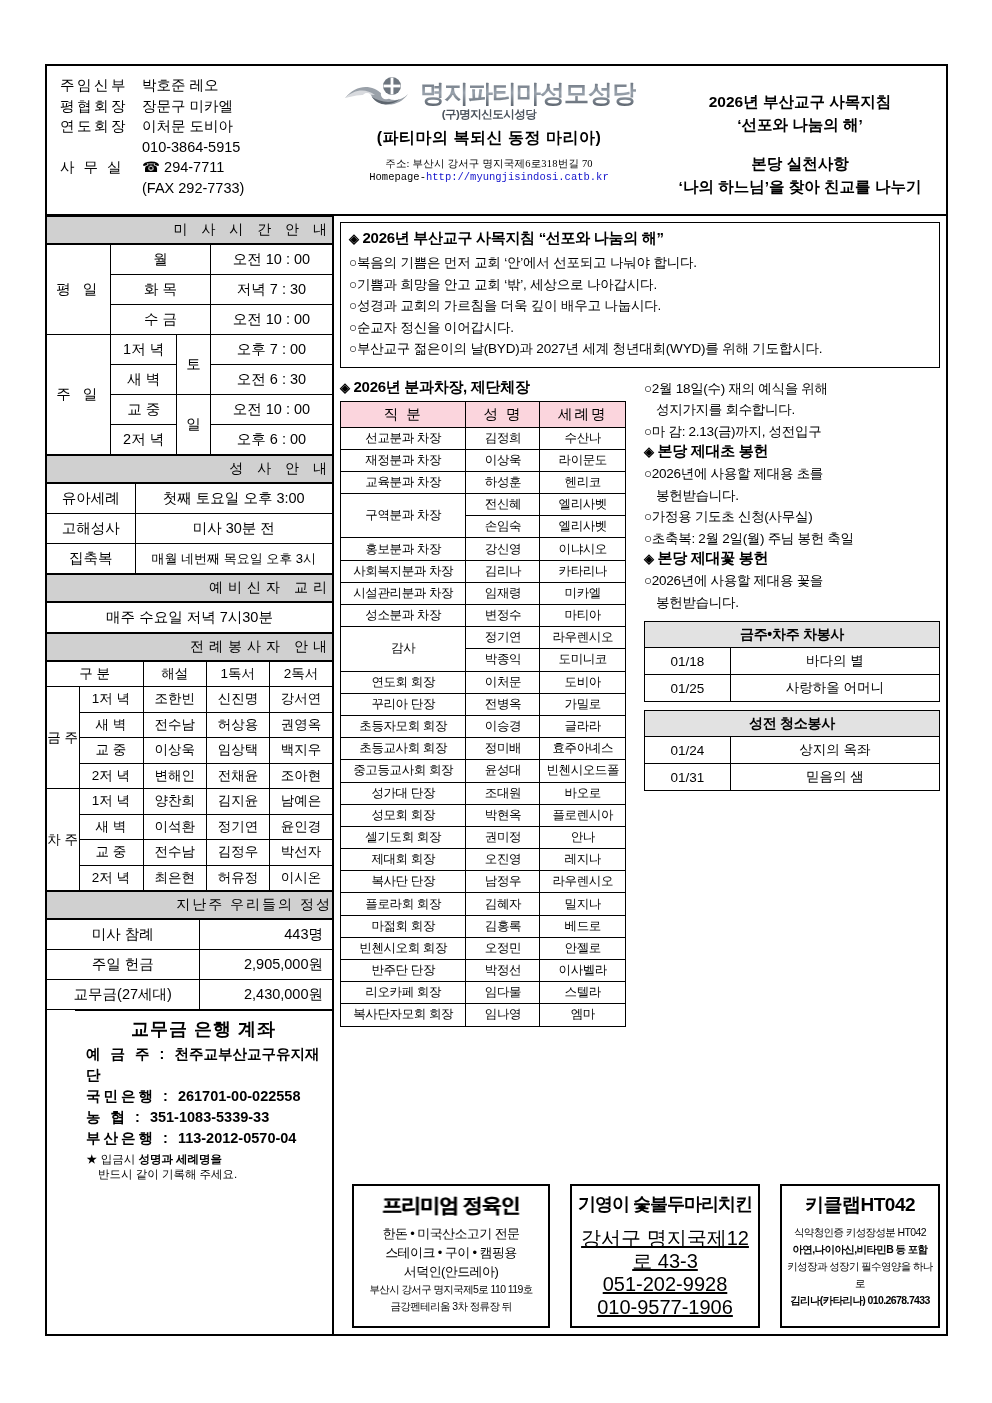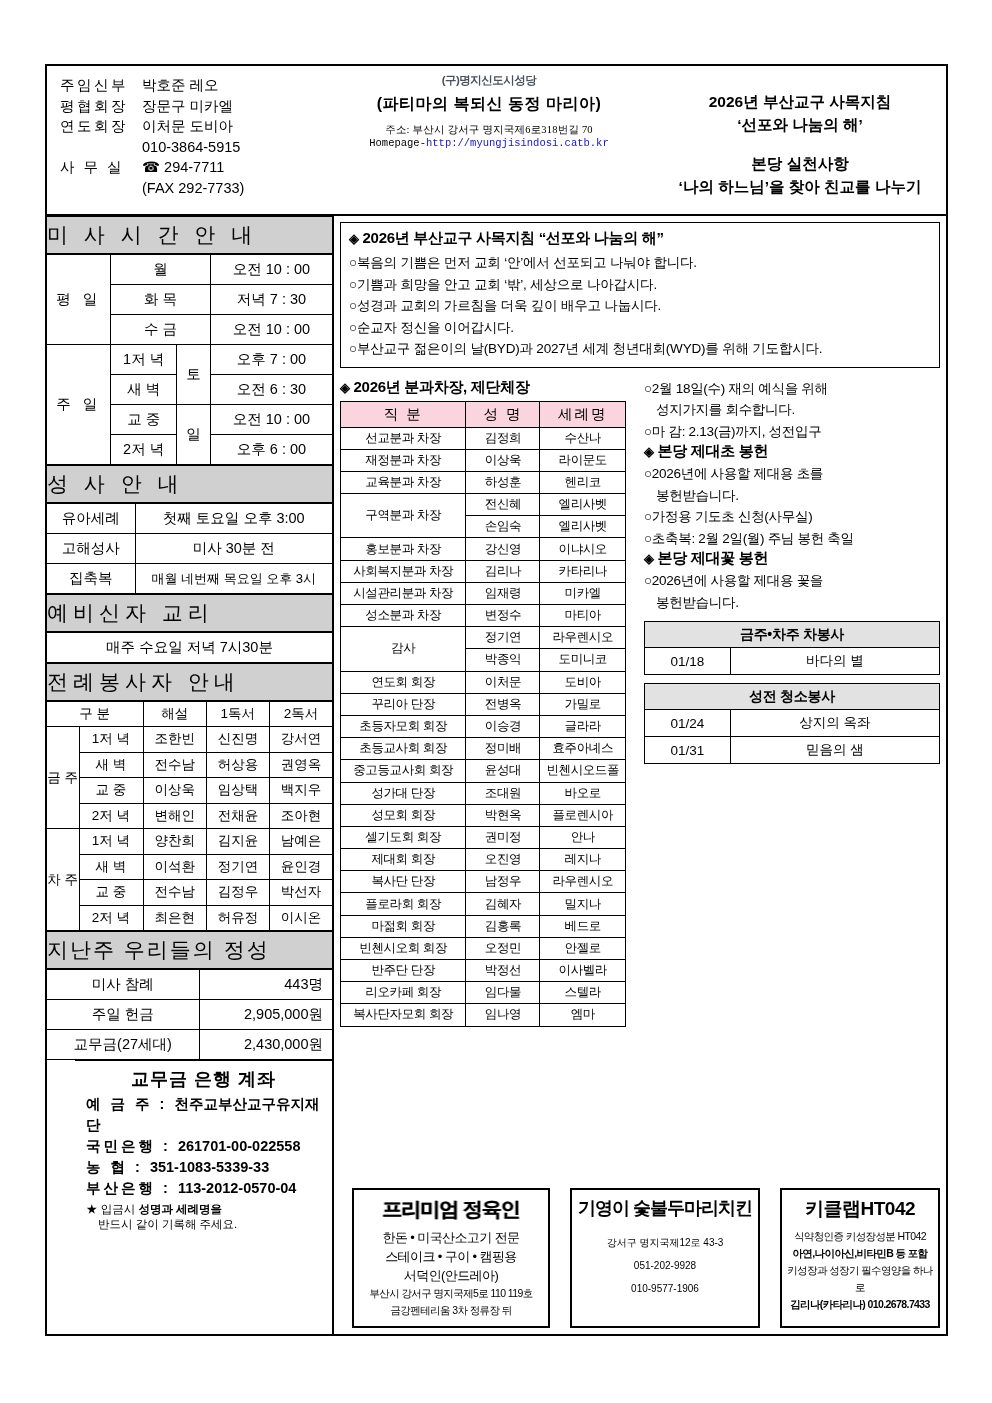--- a/index.html
+++ b/index.html
@@ -47,21 +47,21 @@
 
   
   .body { display:flex; position:absolute; left:0; top:148px; right:0; bottom:0; }
   .col-left { width:287px; border-top:2px solid #000; border-right:2px solid #000; }
   .col-rest { flex:1; border-top:2px solid #000; padding:6px 6px 0 6px; display:flex; flex-direction:column; }
 
   
   table { border-collapse:collapse; width:100%; }
   td, th { border:1px solid #000; text-align:center; font-weight:normal; }
 
-  .band { background:#d0d0d0; font-size:21px; letter-spacing:5px; text-align:left;
+  .band { background:#d0d0d0; font-size:14px; letter-spacing:5px; text-align:right;
           border:1px solid #000; border-left:0; border-right:0; padding:4px 0; font-weight:normal;}
   .band.tight { letter-spacing:2px; }
 
   .t-mass td { font-size:14.5px; height:30px; }
   .t-mass .lab { letter-spacing:4px; }
   .t-sac td { font-size:14.5px; height:30px; }
   .t-sac .small { font-size:13px; }
   .t-cat td { font-size:14.5px; height:30px; }
   .t-vol td { font-size:13.5px; height:25.5px; }
   .t-vol th { font-size:13.5px; height:25px; background:#fff;}
@@ -109,21 +109,21 @@
   .ad1 { width:198px; }
   .ad2 { width:190px; }
   .ad3 { flex:1; }
   .ad .t1 { font-size:20px; font-weight:bold; letter-spacing:-1px; margin-bottom:5px;}
   .ad .t1.outline { text-shadow: 1px 0 0 #9a9a9a, -1px 0 0 #9a9a9a; }
   .ad .l { font-size:13px; line-height:19px; letter-spacing:-0.6px;}
   .ad .sm { font-size:10.5px; line-height:17px; letter-spacing:-0.6px;}
   .ad .b { font-weight:bold; }
   .ad .t2 { font-size:18px; font-weight:bold; letter-spacing:-1px; margin-bottom:11px;}
   .ad .t3 { font-size:19px; font-weight:bold; letter-spacing:-0.5px; margin-bottom:6px;}
-  .ad .ph { font-size:10px; line-height:23px; letter-spacing:0px; }
+  .ad .ph { font-size:20px; line-height:23px; letter-spacing:0px;text-decoration:underline; }
 </style>
 </head>
 <body>
 
 <div class="page">
   <div class="outer">
 
     <div class="header">
 
       <div class="hdr-left">
@@ -141,20 +141,35 @@
         </div>
         <div class="row indent">010-3864-5915</div>
         <div class="row">
           <span class="lbl">사 무 실</span>
           <span class="val">☎ 294-7711</span>
         </div>
         <div class="row indent">(FAX 292-7733)</div>
       </div>
 
       <div class="hdr-mid">
+        <div class="logo-line">
+          <span class="logo-mark">
+            <svg width="72" height="34" viewBox="0 0 72 34">
+              <path d="M3 22 C14 8, 30 8, 40 18 C48 26, 58 26, 66 18 C58 30, 42 32, 32 23 C22 14, 11 15, 3 22 Z" fill="#9aa1a9"></path>
+              <path d="M3 22 C12 13, 24 12, 33 19 C24 18, 13 19, 3 22 Z" fill="#d8dade"></path>
+              <path d="M30 21 C38 26, 48 28, 58 23 C48 31, 36 30, 30 21 Z" fill="#5d656e"></path>
+              <circle cx="25" cy="22" r="5" fill="#fff"></circle>
+              <circle cx="44" cy="18" r="5.2" fill="#fff"></circle>
+              <circle cx="50" cy="10" r="9" fill="#6e767f"></circle>
+              <rect x="48.6" y="1.5" width="2.8" height="17" fill="#fff"></rect>
+              <rect x="41.5" y="8.6" width="17" height="2.8" fill="#fff"></rect>
+            </svg>
+          </span>
+          <span class="church-name">명지파티마성모성당</span>
+        </div>
         <div class="church-sub">(구)명지신도시성당</div>
         <div class="church-alt">(파티마의 복되신 동정 마리아)</div>
         <div class="addr">주소: 부산시 강서구 명지국제6로318번길 70</div>
         <div class="home">
           <span>Homepage-</span><a href="#">http://myungjisindosi.catb.kr</a>
         </div>
       </div>
 
       <div class="hdr-right">
         <div class="l1">2026년 부산교구 사목지침</div>
@@ -535,20 +550,24 @@
 
             <table class="t-serv">
               <tbody>
                   <tr>
                 <th colspan="2">금주•차주 차봉사</th>
               </tr>
               <tr>
                 <td class="d">01/18</td>
                 <td>바다의 별</td>
               </tr>
+              <tr>
+                <td class="d">01/25</td>
+                <td>사랑하올 어머니</td>
+              </tr>
             </tbody>
               </table>
 
             <table class="t-serv">
               <tbody>
                   <tr>
                 <th colspan="2">성전 청소봉사</th>
               </tr>
               <tr>
                 <td class="d">01/24</td>

